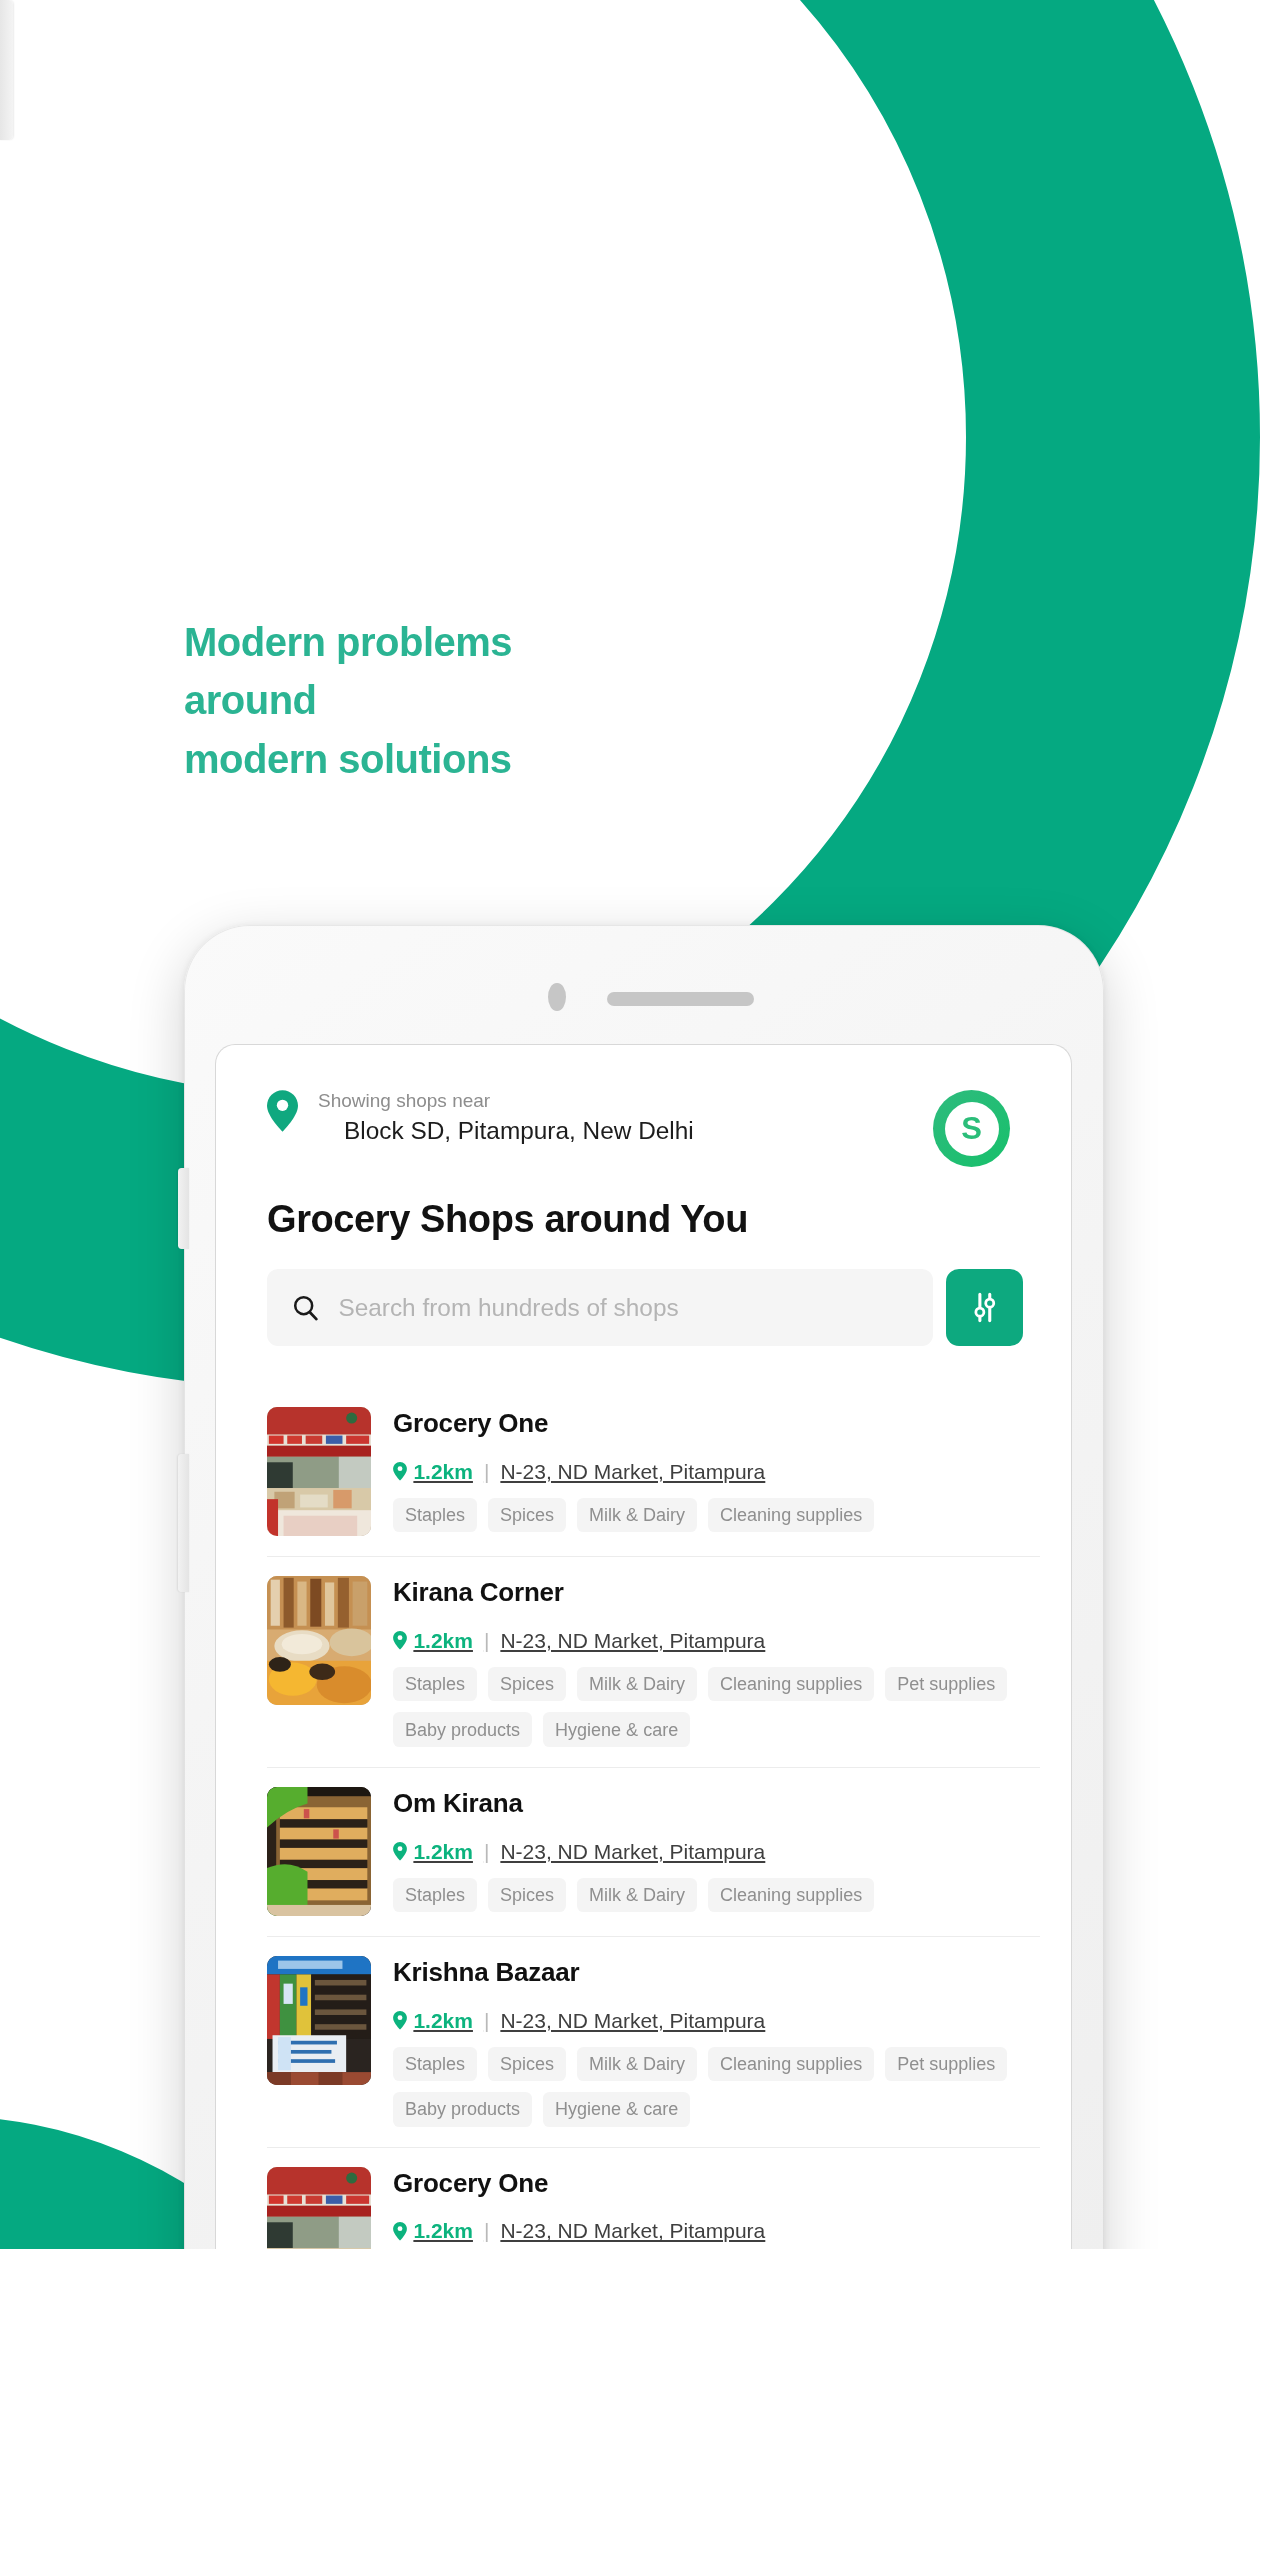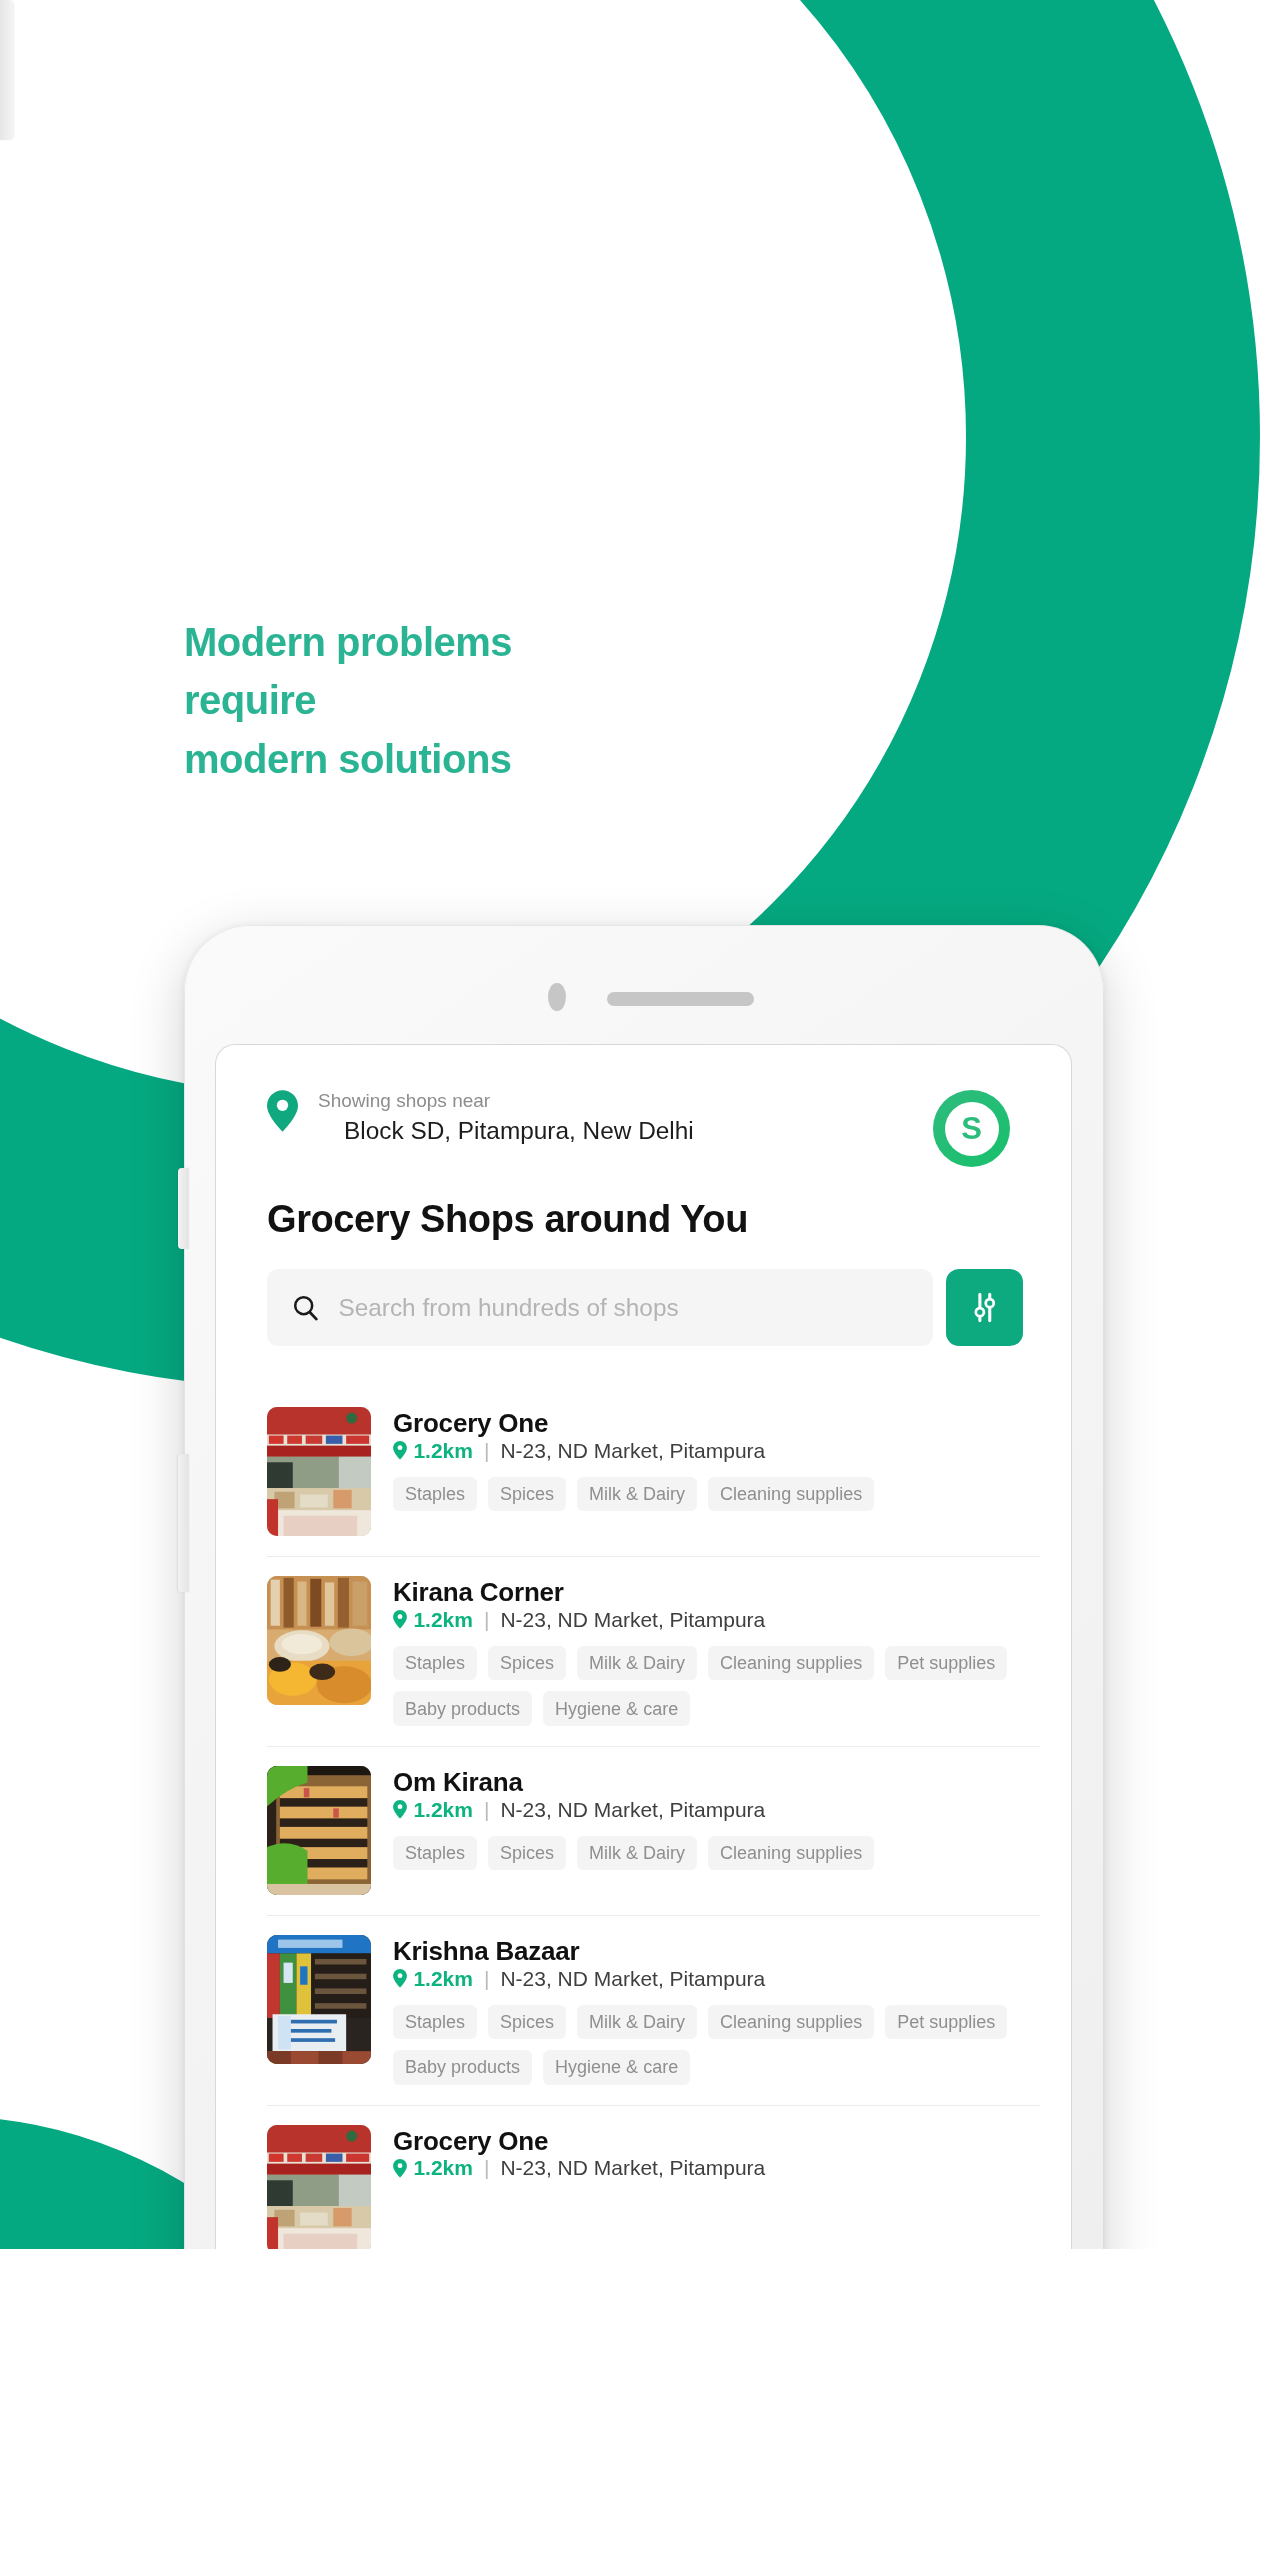--- a/index.html
+++ b/index.html
@@ -126,40 +126,40 @@
   
   .shop-list { position: absolute; left: 0; top: 342px; width: 857px; }
   .shop-row { display: flex; gap: 22px; padding: 20px 51px 20px 51px; position: relative; }
   .shop-row + .shop-row::before {
     content: ""; position: absolute; left: 51px; right: 33px; top: 0; height: 0.9px; background: #ececec;
   }
   .thumb { width: 104px; height: 129px; border-radius: 10px; flex: 0 0 auto; overflow: hidden; background: #cfcfcf; }
   .thumb svg { display: block; width: 100%; height: 100%; }
   .shop-body { flex: 1; min-width: 0; padding-top: 1.8px; }
   .shop-name { font-size: 26px; font-weight: bold; color: #111; letter-spacing: -0.2px; line-height: 1.15; }
-  .shop-meta { display: flex; align-items: center; gap: 6.4px; margin-top: 0; font-size: 21px; color: #3f3f3f; white-space: nowrap; }
+  .shop-meta { display: flex; align-items: center; gap: 6.4px; margin-top: 21px; font-size: 21px; color: #3f3f3f; white-space: nowrap; text-decoration: underline; }
   .shop-meta .dist { color: #0cb37e; font-weight: bold; }
   .shop-meta .sep { color: #b9b9b9; margin: 0 4.6px; }
   .tags { display: flex; flex-wrap: wrap; gap: 11px; margin-top: 14px; }
   .tag { background: #f4f4f4; color: #8f8f8f; font-size: 18px; border-radius: 6.4px; padding: 8.3px 12px; line-height: 1; white-space: nowrap; }
   .pin-sm { width: 14px; height: 18.4px; flex: 0 0 auto; display: block; }
 </style>
 </head>
 <body>
 
 <div id="stage">
 
   <div class="bg-layer">
     <div class="green-ring"></div>
     <div class="green-bottom"></div>
   </div>
 
   <div class="headline">
     <span class="ln">Modern problems</span>
-    <span class="ln">require</span>
+    <span class="ln">around</span>
     <span class="ln">modern solutions</span>
   </div>
 
   <div class="phone">
     <div class="phone-inner-edge"></div>
   </div>
   <div class="cam-dot"></div>
   <div class="speaker"></div>
   <div class="btn-side btn-vol"></div>
   <div class="btn-side btn-power"></div>

